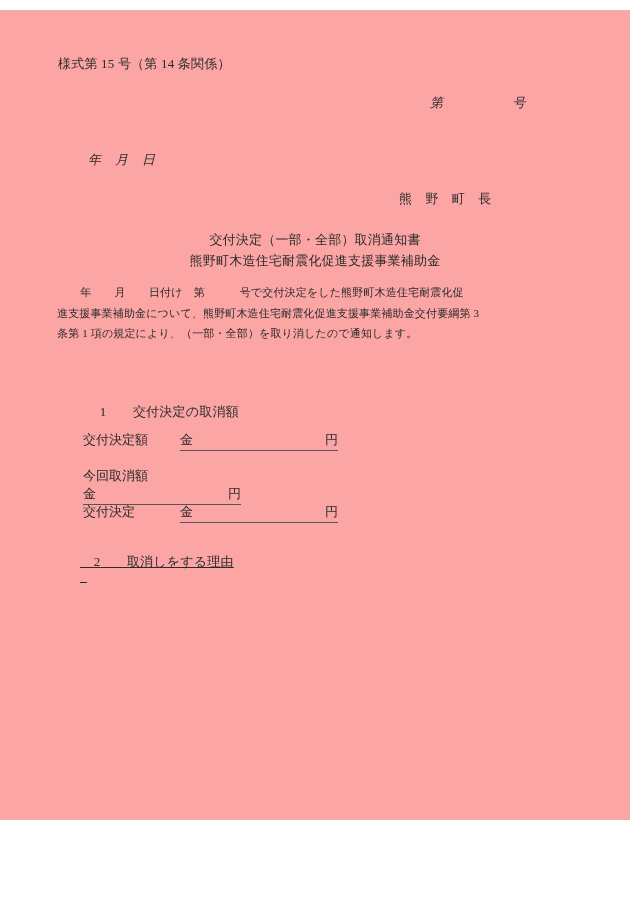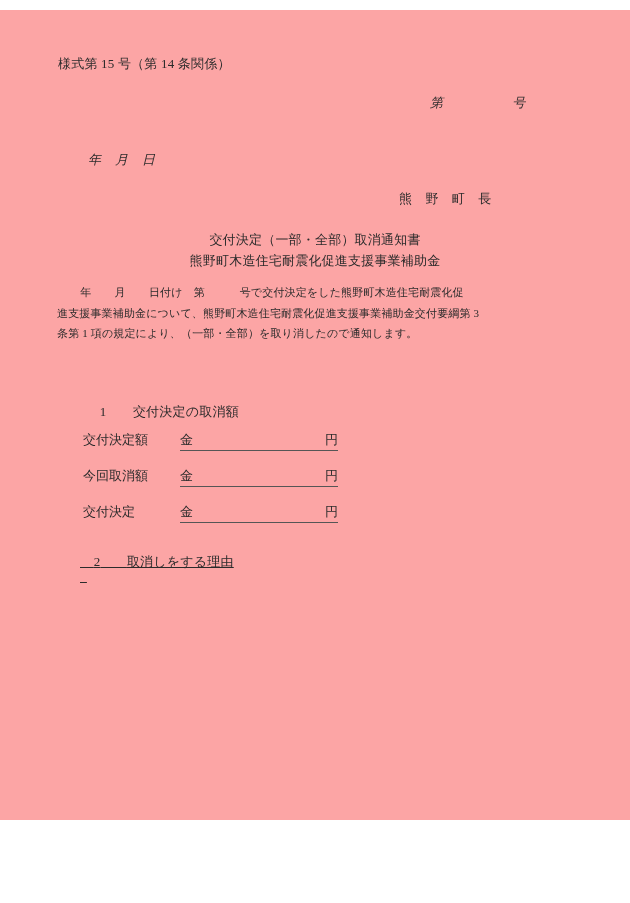--- a/index.html
+++ b/index.html
@@ -95,21 +95,21 @@
   
   .amount-row {
     position: absolute;
     left: 83px;
     display: flex;
     align-items: flex-start;
     font-size: 13px;
     white-space: pre;
   }
   .amount-row.r1 { top: 421px; }
-  .amount-row.r2 { top: 457px; }
+  .amount-row.r2 { top: 457px; flex-direction: column; }
   .amount-row.r3 { top: 493px; }
 
   .amount-label {
     display: inline-block;
     width: 97px;
     white-space: pre;
   }
   .amount-field {
     display: inline-flex;
     align-items: baseline;

